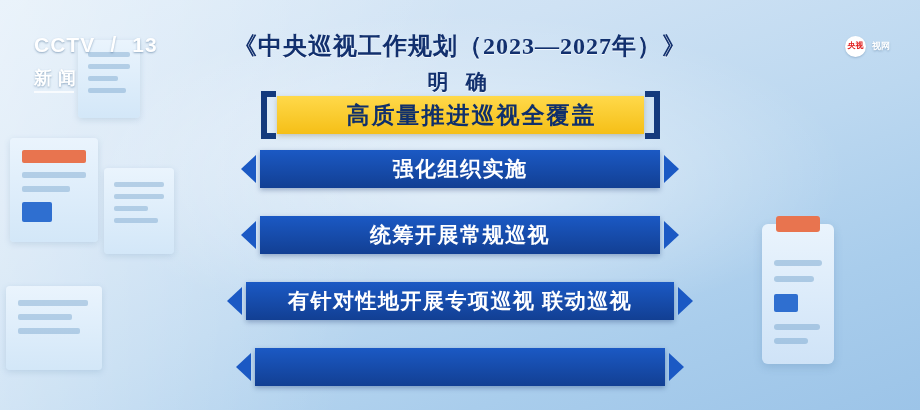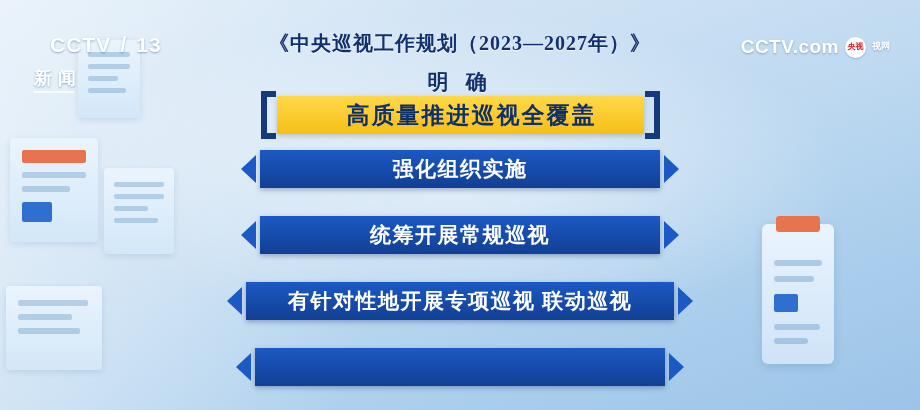--- a/index.html
+++ b/index.html
@@ -27,21 +27,21 @@
     border-radius:4px; box-shadow:0 2px 6px rgba(80,120,160,.18);
   }
   .doc-line { position:absolute; background:rgba(120,165,205,.45); border-radius:2px; }
   .doc-band { position:absolute; border-radius:2px; }
 
   
   .cctv-left { position:absolute; left:34px; top:32px; }
   .cctv-left .mark {
     font-family:"Liberation Sans", sans-serif; font-weight:bold; font-size:21px;
     color:#ffffff; letter-spacing:1px; text-shadow:0 1px 2px rgba(60,100,140,.5);
-    display:flex; align-items:center; gap:9px;margin-left:16px;
+    display:flex; align-items:center; gap:15px;
   }
   .cctv-left .slash { font-weight:bold; font-size:22px; color:#ffffff; }
   .cctv-left .sub {
     margin-top:8px; display:inline-block; color:#ffffff; font-size:18px; font-weight:bold;
     letter-spacing:6px; text-shadow:0 1px 2px rgba(60,100,140,.5); position:relative;
   }
   .cctv-left .sub:after{
     content:""; position:absolute; left:0; right:8px; bottom:-3px; height:2px; background:rgba(255,255,255,.75);
   }
   .cctv-right { position:absolute; right:30px; top:36px; display:flex; align-items:center; gap:6px; }
@@ -53,21 +53,21 @@
     width:21px; height:21px; border-radius:50%; background:#ffffff;
     display:flex; align-items:center; justify-content:center;
     color:#e02020; font-size:8px; font-weight:bold; line-height:1.05; text-align:center;
     box-shadow:0 1px 2px rgba(60,100,140,.3);
   }
   .cctv-right .wang { font-size:9px; color:#ffffff; font-weight:bold; text-shadow:0 1px 2px rgba(60,100,140,.45); line-height:1.1;}
 
   
   .title-main {
     position:absolute; left:0; right:0; top:30px; text-align:center;
-    font-family:"Liberation Serif", serif; font-weight:bold; font-size:20px;
+    font-family:"Liberation Serif", serif; font-weight:bold; font-size:24px;
     color:#12306e; letter-spacing:1px;
     text-shadow:0 1px 0 rgba(255,255,255,.7);
   }
   .title-sub {
     position:absolute; left:0; right:0; top:68px; text-align:center;
     font-family:"Liberation Serif", serif; font-weight:bold; font-size:21px;
     color:#12306e; letter-spacing:6px;
     text-shadow:0 1px 0 rgba(255,255,255,.7);
   }
 
@@ -165,21 +165,20 @@
   <div class="cctv-left">
     <div class="mark">
       <span>CCTV</span>
       <span class="slash">/</span>
       <span>13</span>
     </div>
     <div class="sub">新闻</div>
   </div>
 
   <div class="cctv-right">
-    <span class="txt">CCTV.com</span>
     <span class="circle">央视</span>
     <span class="wang">视网</span>
   </div>
 
   <div class="title-main">《中央巡视工作规划（2023—2027年）》</div>
   <div class="title-sub">明 确</div>
 
   <div class="headline-wrap">
     <div class="headline">
       <span class="bracket l"></span>

